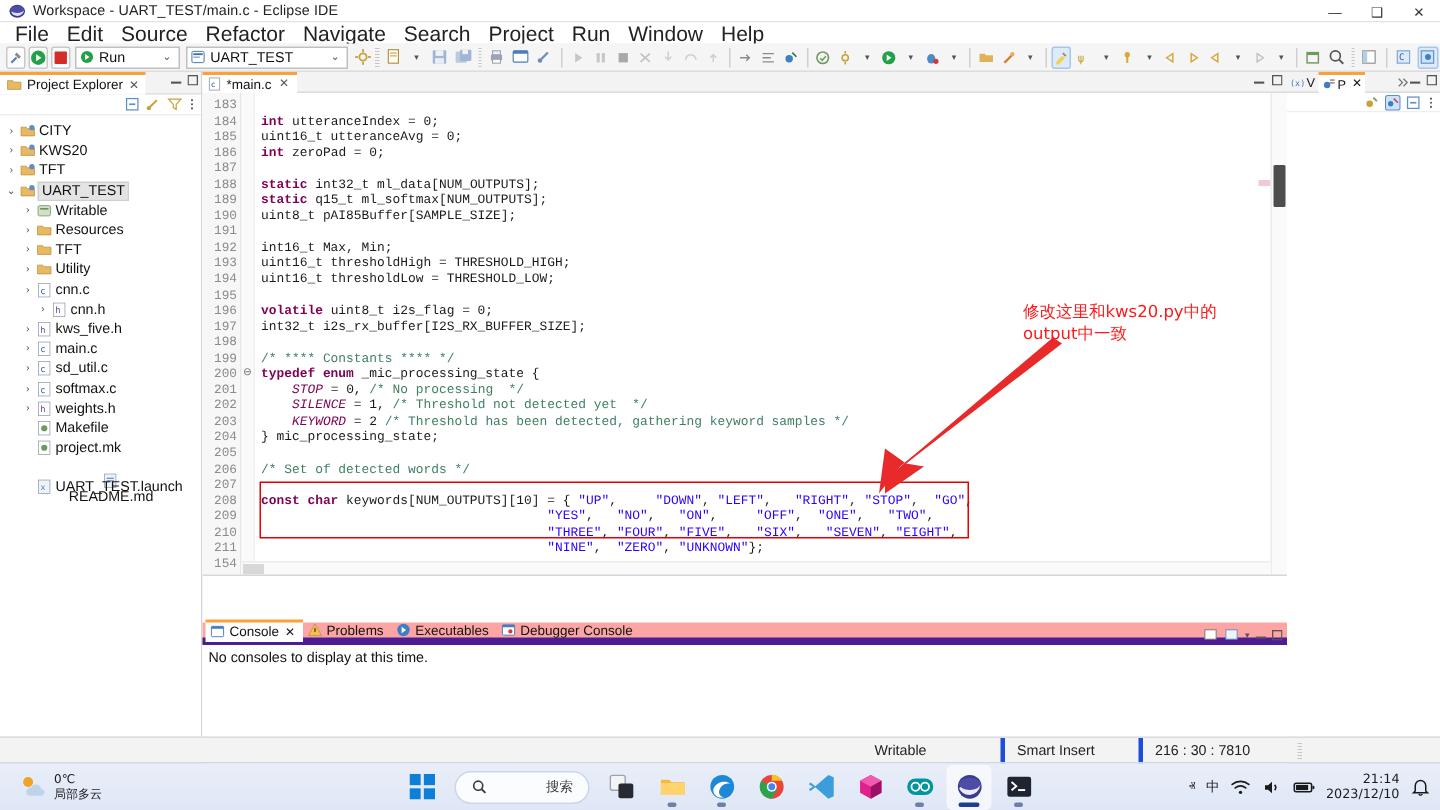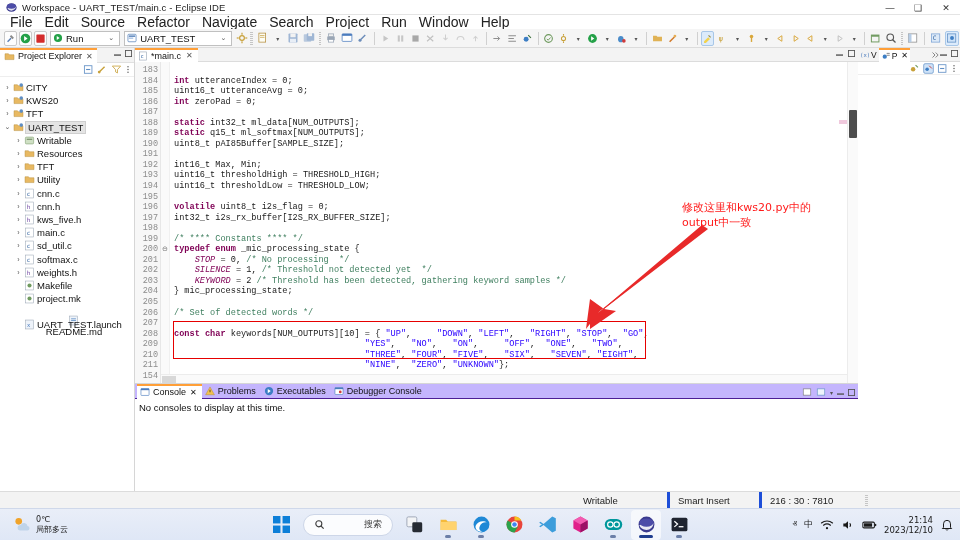--- a/index.html
+++ b/index.html
@@ -135,21 +135,21 @@
   
   .rightpane{ position:absolute; left:858px; top:48px; width:102px; height:443px; background:#fff; }
   .rp-tabrow{ height:14px; background:#f3f3f3; border-bottom:1px solid #dcdcdc; display:flex; align-items:center; position:relative;}
   .rp-tab{ display:flex; align-items:center; height:14px; padding:0 2px; font-size:8.5px; color:#111;}
   .rp-tab.on{ background:#fff; border-top:2px solid #ff9f38;}
   .rp-toolbar{ height:13px; background:#fff; display:flex; align-items:center; justify-content:flex-end; gap:3px; padding-right:3px; border-bottom:1px solid #eee;}
   .rp-body{ height:415px; background:#fff;}
 
   
   .bottompane{ position:absolute; left:135px; top:383px; width:723px; height:108px; background:#fff; border-top:1px solid #d6d6d6;}
-  .b-tabrow{ height:15px; background:#c4b5fd; display:flex; align-items:center; border-bottom:1px solid #4c1d95; position:relative; padding-left:2px;}
+  .b-tabrow{ height:15px; background:#fca5a5; display:flex; align-items:center; border-bottom:5px solid #4c1d95; position:relative; padding-left:2px;margin-top:31px;}
   .b-tab{ display:flex; align-items:center; height:15px; padding:0 5px 0 3px; font-size:9px; color:#111;}
   .b-tab.on{ background:#fff; border-top:2px solid #ff9f38;}
   .b-tab .x{ margin-left:4px; font-size:8px;}
   .b-btns{ position:absolute; right:3px; top:3px; display:flex; gap:4px; align-items:center;}
   .b-body{ padding:3px 4px; font-size:9.5px; color:#111; background:#fff; height:92px;}
 
   
   .statusbar{
     position:absolute; left:0; top:491px; width:960px; height:17px;
     background:#f3f3f3; border-top:1px solid #dcdcdc; display:flex; align-items:center;
@@ -616,21 +616,21 @@
         <div class="trow" style="padding-left: 14px;">
           <span class="arrow">›</span>
           <span class="ticon">
             <svg width="11" height="11" viewBox="0 0 16 16">
               <rect x="2.5" y="1.5" width="11" height="13" fill="#fff" stroke="#9aa6b5" stroke-width=".8"></rect>
               <text x="4" y="11.5" font-size="8.5" fill="#2a5e9e" font-family="monospace">c</text>
             </svg>
           </span>
           <span class="tlabel">cnn.c</span>
         </div>
-        <div class="trow" style="padding-left: 14px;">
+        <div class="trow" style="padding-left: 24px;">
           <span class="arrow">›</span>
           <span class="ticon">
             <svg width="11" height="11" viewBox="0 0 16 16">
               <rect x="2.5" y="1.5" width="11" height="13" fill="#fff" stroke="#9aa6b5" stroke-width=".8"></rect>
               <text x="4" y="11.5" font-size="8.5" fill="#6a3fa0" font-family="monospace">h</text>
             </svg>
           </span>
           <span class="tlabel">cnn.h</span>
         </div>
         <div class="trow" style="padding-left: 14px;">

